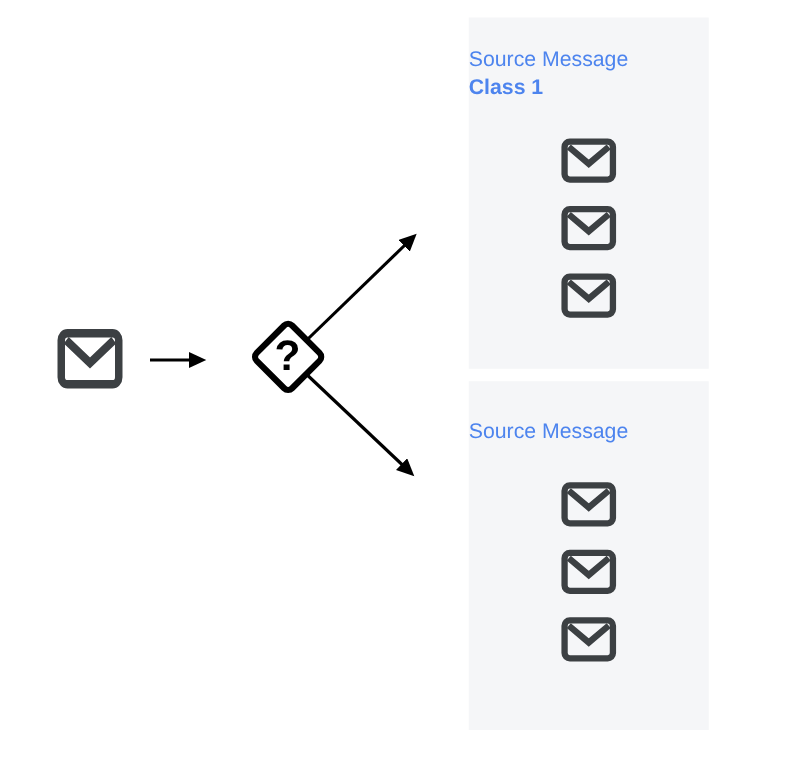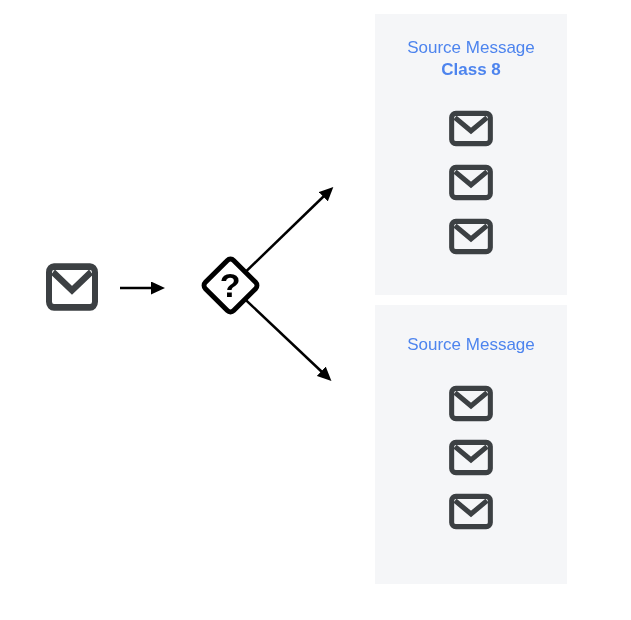--- a/index.html
+++ b/index.html
@@ -72,21 +72,21 @@
     line-height: 1;
     padding-bottom: 2px;
   }
 
   
   .panel {
     position: absolute;
     left: 375px;
     width: 192px;
     background: var(--panel-bg, #f5f6f8);
-    text-align: center;
+    text-align: left;
   }
   .panel-1 { top: 14px;  height: 281px; padding-top: 23px; box-sizing: border-box; }
   .panel-2 { top: 305px; height: 279px; padding-top: 29px; box-sizing: border-box; }
 
   .panel-title {
     font-size: 17px;
     line-height: 22px;
     color: var(--heading-blue, #4d84ee);
     font-weight: 400;
   }
@@ -148,21 +148,21 @@
     <span class="diamond-q">?</span>
   </div>
 
   <svg class="split-arrows-svg" viewBox="0 0 125 215">
     <line class="arrow-line" x1="11" y1="111" x2="104" y2="21" marker-end="url(#arrowhead)"></line>
     <line class="arrow-line" x1="11" y1="111" x2="102" y2="197" marker-end="url(#arrowhead)"></line>
   </svg>
 
   <div class="panel panel-1">
     <div class="panel-title">Source Message</div>
-    <div class="panel-class">Class 8</div>
+    <div class="panel-class">Class 1</div>
     <div class="envelope-stack">
   <svg class="stack-envelope" viewBox="0 0 54 44">
     <use href="#envelope-shape"></use>
   </svg>
 
   <svg class="stack-envelope" viewBox="0 0 54 44">
     <use href="#envelope-shape"></use>
   </svg>
 
   <svg class="stack-envelope" viewBox="0 0 54 44">

